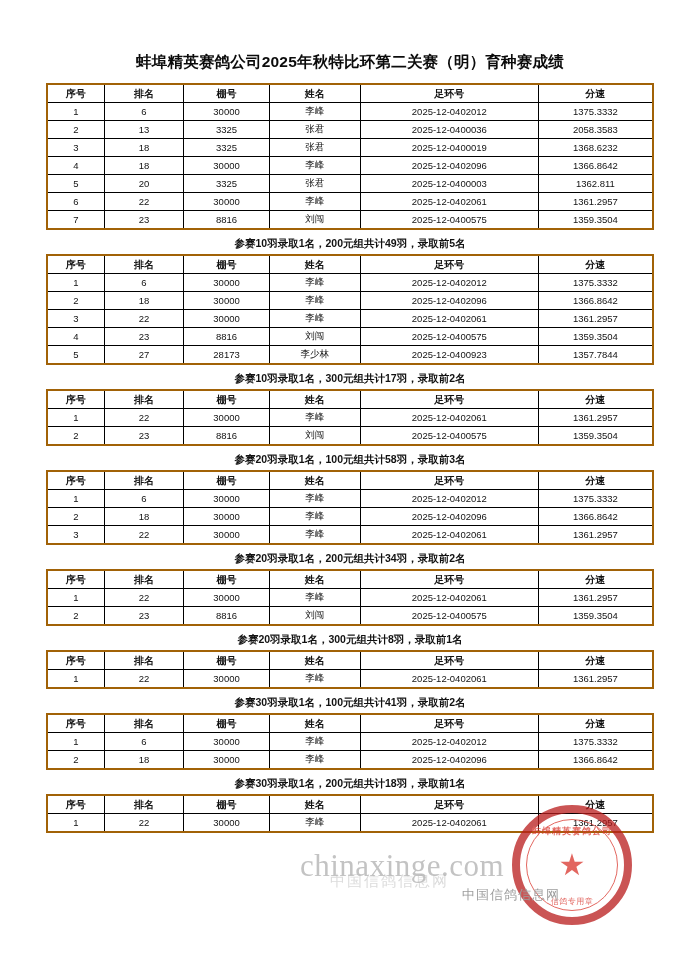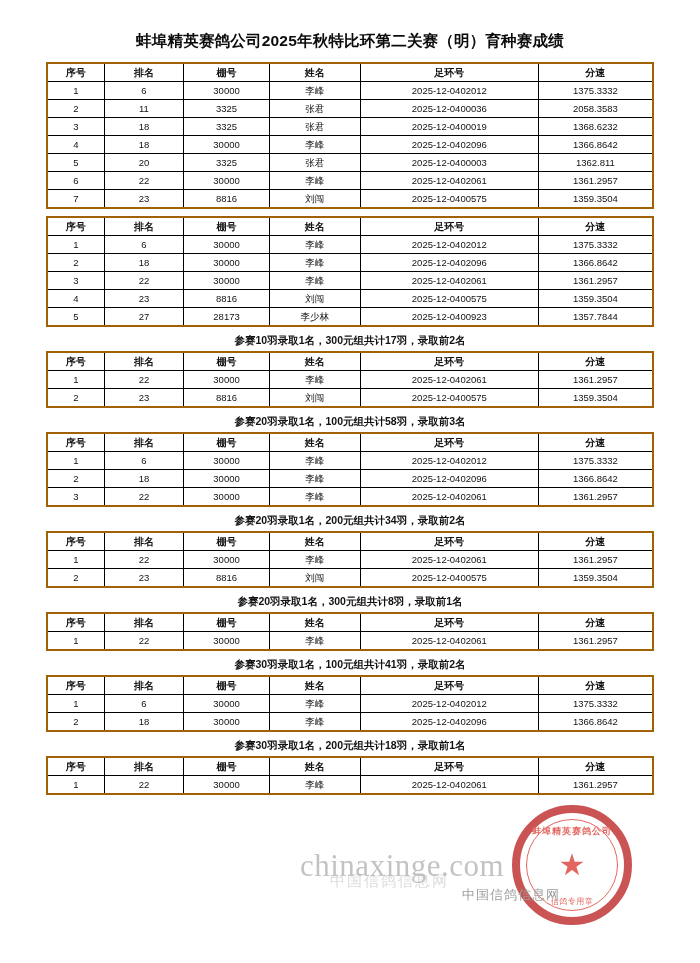--- a/index.html
+++ b/index.html
@@ -13,21 +13,21 @@
     font-family: "Liberation Sans", sans-serif;
     color: #111;
     position: relative;
     overflow: hidden;
   }
   .page {
     position: relative;
     width: 700px;
     height: 963px;
     box-sizing: border-box;
-    padding: 31px 46px 0 46px;
+    padding: 52px 46px 0 46px;
   }
   .doc-title {
     text-align: center;
     font-size: 15.5px;
     font-weight: bold;
     letter-spacing: 0.2px;
     margin: 0 0 10px 0;
     color: #0b0b0b;
   }
   .section {
@@ -62,21 +62,21 @@
     font-weight: bold;
     font-size: 10px;
   }
   .col-idx { width: 9%; }
   .col-rank { width: 13%; margin-top: 36px; }
   .col-shed { width: 14%; }
   .col-name { width: 15%; }
   .col-ring { width: 30%; }
   .col-speed { width: 19%; }
 
-  .name-cell { color: #1b1bcd; }
+  .name-cell { color: #1b1bcd; font-family: Liberation Mono, monospace; }
   .idx-cell { color: #111; }
 
   
   .seal {
     position: absolute;
     left: 512px;
     top: 805px;
     width: 120px;
     height: 120px;
     border-radius: 50%;
@@ -175,21 +175,21 @@
             <tr>
               <td class="col-idx idx-cell">1</td>
               <td class="col-rank">6</td>
               <td class="col-shed">30000</td>
               <td class="col-name name-cell">李峰</td>
               <td class="col-ring">2025-12-0402012</td>
               <td class="col-speed">1375.3332</td>
             </tr>
             <tr>
               <td class="col-idx idx-cell">2</td>
-              <td class="col-rank">11</td>
+              <td class="col-rank">13</td>
               <td class="col-shed">3325</td>
               <td class="col-name name-cell">张君</td>
               <td class="col-ring">2025-12-0400036</td>
               <td class="col-speed">2058.3583</td>
             </tr>
             <tr>
               <td class="col-idx idx-cell">3</td>
               <td class="col-rank">18</td>
               <td class="col-shed">3325</td>
               <td class="col-name name-cell">张君</td>
@@ -225,20 +225,21 @@
               <td class="col-rank">23</td>
               <td class="col-shed">8816</td>
               <td class="col-name name-cell">刘闯</td>
               <td class="col-ring">2025-12-0400575</td>
               <td class="col-speed">1359.3504</td>
             </tr>
           </tbody>
         </table>
       </div>
       <div class="section">
+        <div class="section-caption">参赛10羽录取1名，200元组共计49羽，录取前5名</div>
         <table class="result">
           <thead>
             <tr>
               <th class="col-idx">序号</th>
               <th class="col-rank">排名</th>
               <th class="col-shed">棚号</th>
               <th class="col-name">姓名</th>
               <th class="col-ring">足环号</th>
               <th class="col-speed">分速</th>
             </tr>

